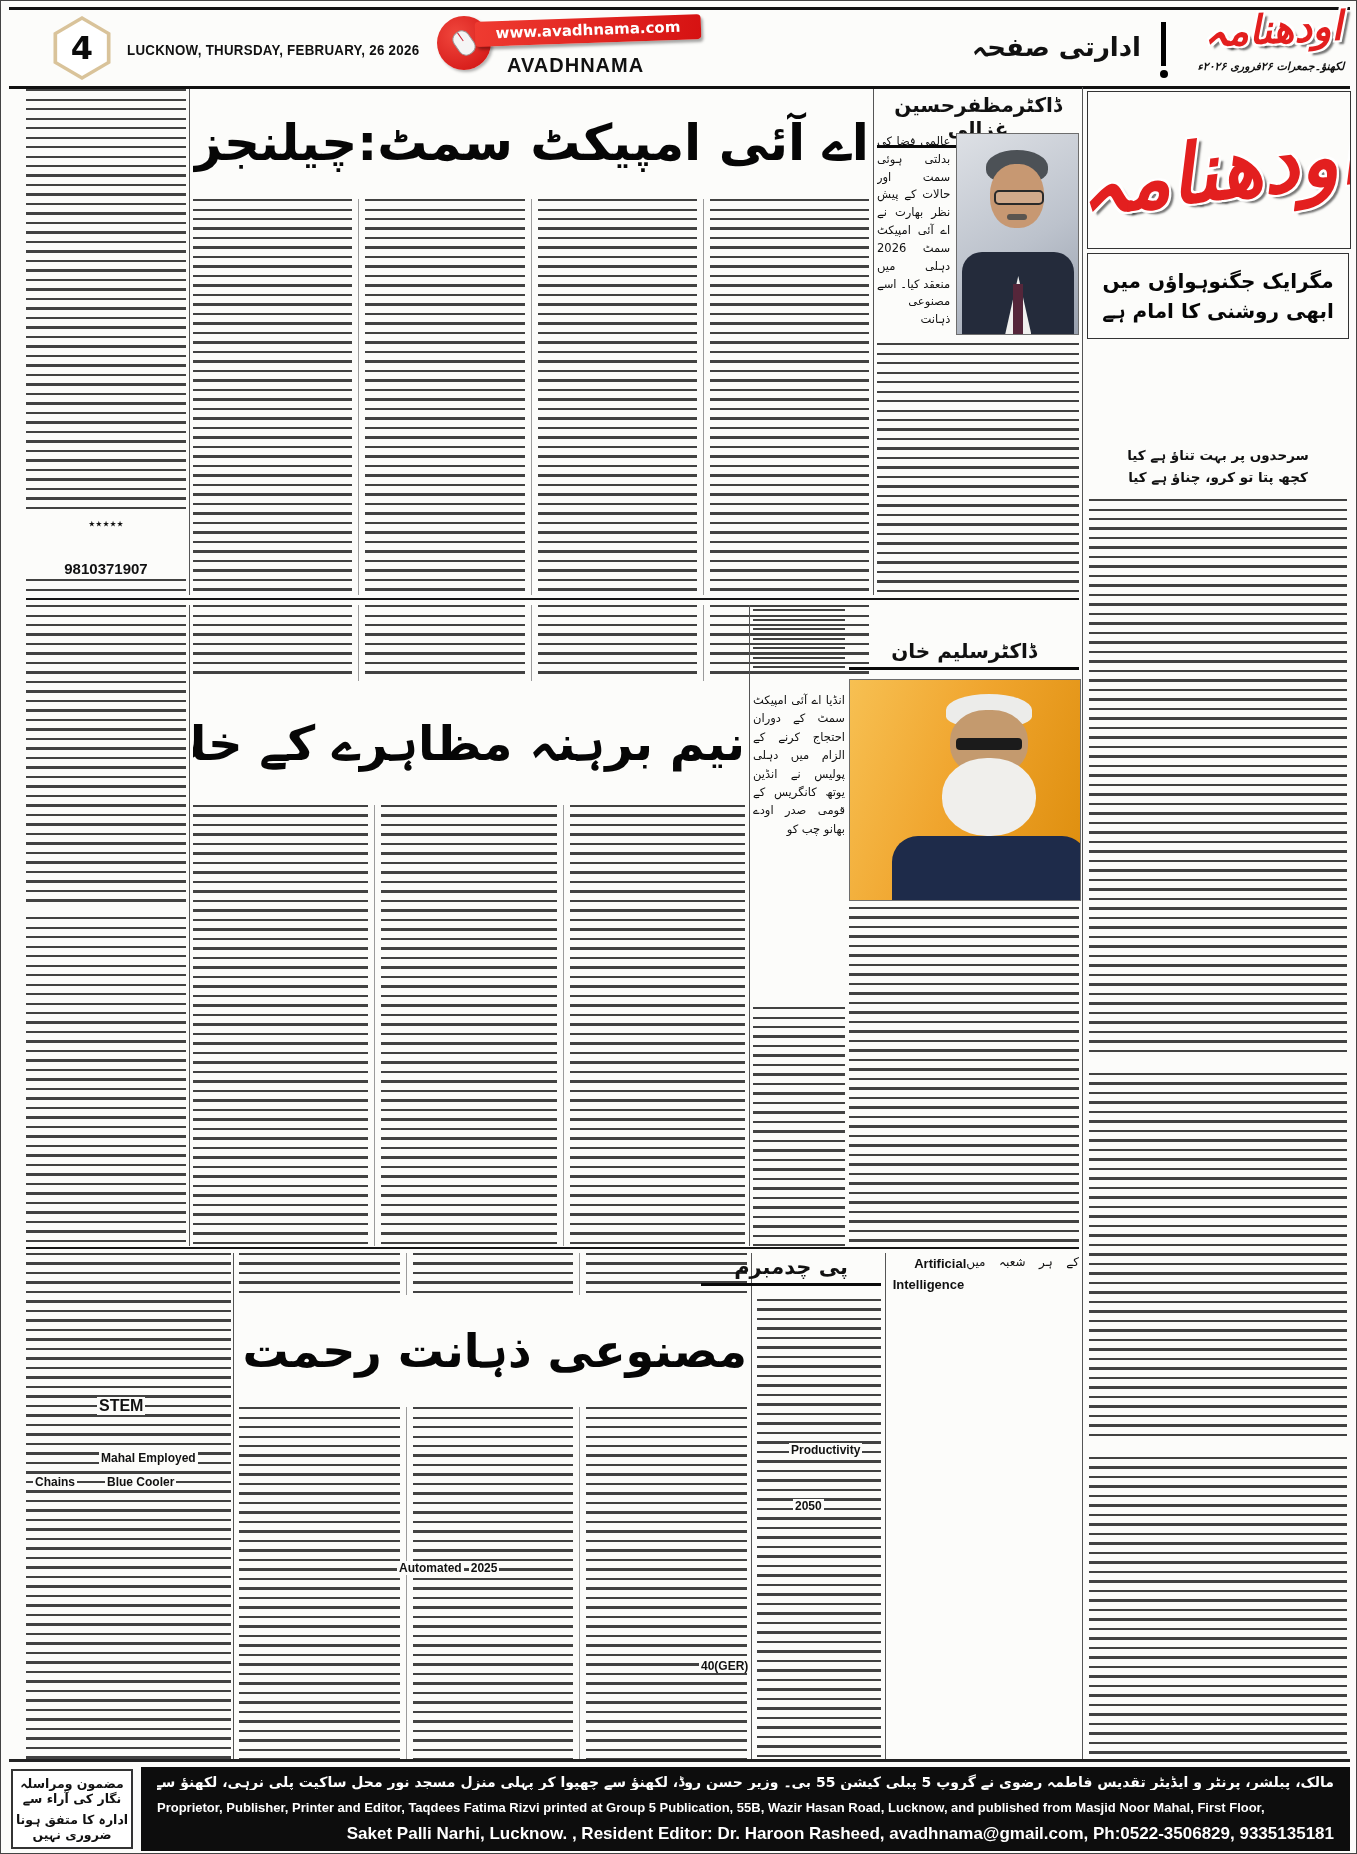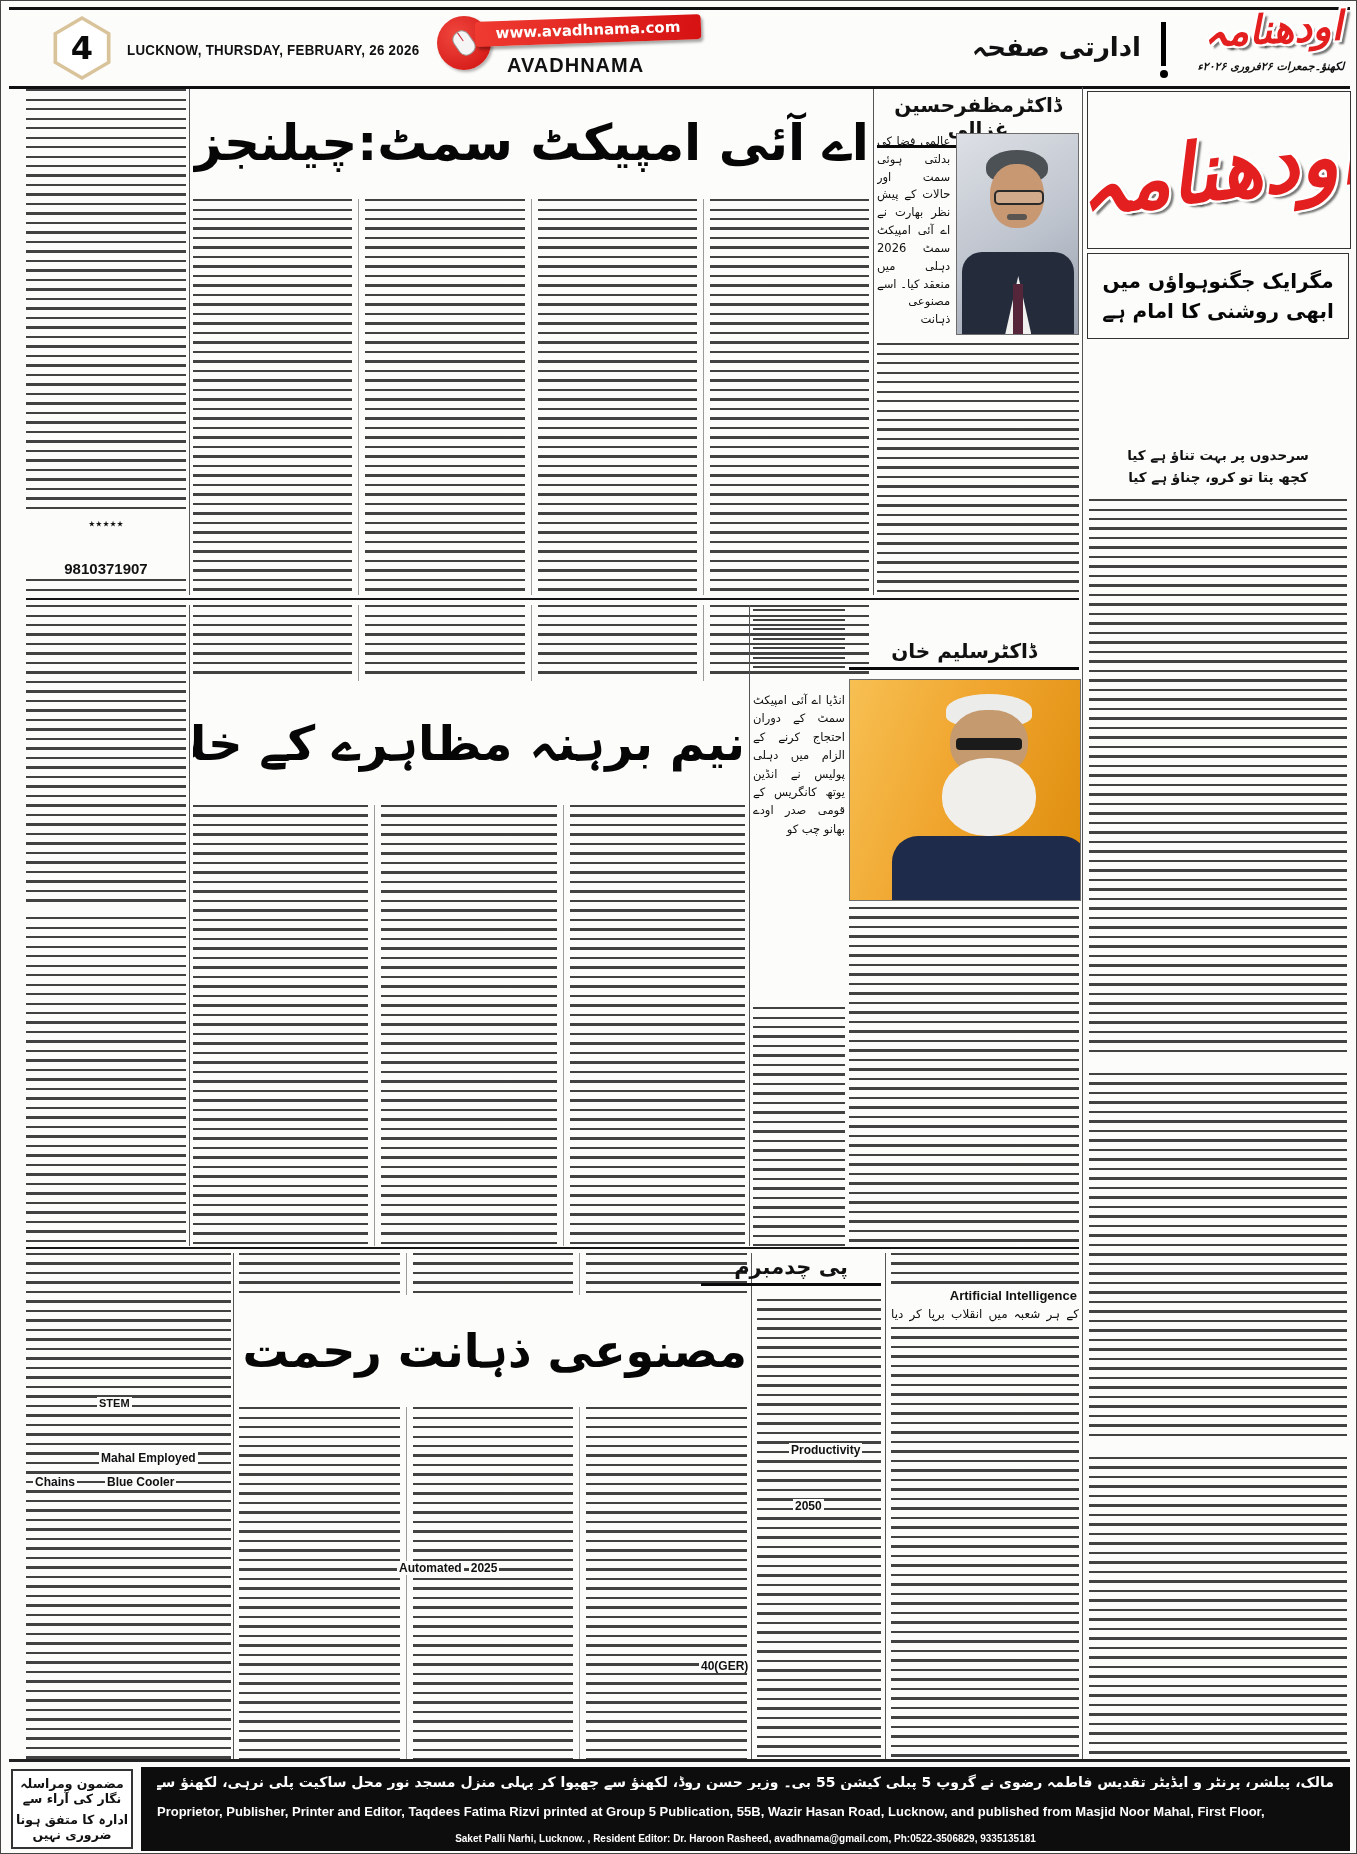--- a/index.html
+++ b/index.html
@@ -181,30 +181,30 @@
     <div class="col tx"></div>
     <div class="col tx"></div>
     <div class="col tx"></div>
   </div>
   <div class="abs vline" style="left:750px;top:1252px;height:506px;"></div>
 
   <div class="abs byline ur" style="left:700px;top:1254px;width:180px;font-size:21px;">پی چدمبرم</div>
   <div class="abs tx" style="left:756px;top:1298px;width:124px;height:460px;"></div>
   <div class="abs vline" style="left:884px;top:1252px;height:506px;"></div>
 
-  <div class="abs" style="left:890px;top:1252px;width:188px;height:506px;display:flex;flex-direction:column;">
+  <div class="abs" style="left:890px;top:1252px;width:188px;height:506px;display:flex;flex-direction:row;">
     <div class="tx" style="height:32px;"></div>
     <div style="height:20px;line-height:20px;text-align:right;">
       <span class="token" style="font-size:13px;">Artificial Intelligence</span>
     </div>
     <div class="ur" style="font-size:12px;line-height:1.55;text-align:justify;height:18px;overflow:hidden;">کے ہر شعبہ میں انقلاب برپا کر دیا ہے۔</div>
     <div class="tx" style="flex:1;margin-top:4px;"></div>
   </div>
 
-  <div class="abs token" style="left:96px;top:1396px;font-size:11px;">STEM</div>
+  <div class="abs token" style="left:96px;top:1396px;font-size:16px;">STEM</div>
   <div class="abs token" style="left:98px;top:1450px;font-size:12px;">Mahal Employed</div>
   <div class="abs token" style="left:104px;top:1474px;font-size:12px;">Blue Cooler</div>
   <div class="abs token" style="left:32px;top:1474px;font-size:12px;">Chains</div>
   <div class="abs" style="left:396px;top:1556px;">
     <span class="token" style="font-size:12px;">Automated</span>
     <span class="token" style="font-size:12px;">2025</span>
   </div>
   <div class="abs token" style="left:792px;top:1498px;font-size:12px;text-align:center;">2050</div>
   <div class="abs token" style="left:698px;top:1658px;font-size:12px;">40(GER)</div>
   <div class="abs token" style="left:788px;top:1442px;font-size:12px;">Productivity</div>
@@ -212,16 +212,16 @@
   <div class="abs hline" style="left:8px;top:1758px;width:1341px;height:3px;background:#222;"></div>
 
   <div class="abs" style="left:10px;top:1768px;width:122px;height:80px;border:2px solid #333;box-sizing:border-box;display:flex;flex-direction:column;justify-content:center;gap:6px;background:#fff;">
     <div class="ur" style="font-size:12.5px;text-align:center;font-weight:bold;">مضمون ومراسلہ نگار کی آراء سے</div>
     <div class="ur" style="font-size:12.5px;text-align:center;font-weight:bold;">ادارہ کا متفق ہونا ضروری نہیں</div>
   </div>
 
   <div class="abs" style="left:140px;top:1766px;width:1209px;height:84px;background:#0d0d0d;color:#fff;box-sizing:border-box;padding:7px 16px;display:flex;flex-direction:column;justify-content:space-between;">
     <div class="ur" style="font-size:14px;font-weight:bold;text-align:center;white-space:nowrap;overflow:hidden;">مالک، پبلشر، پرنٹر و ایڈیٹر تقدیس فاطمہ رضوی نے گروپ 5 پبلی کیشن 55 بی۔ وزیر حسن روڈ، لکھنؤ سے چھپوا کر پہلی منزل مسجد نور محل ساکیت پلی نرہی، لکھنؤ سے شائع کیا۔ ریزیڈنٹ ایڈیٹر: ڈاکٹر ہارون رشید</div>
     <div class="en" style="font-size:13px;font-weight:bold;text-align:left;white-space:nowrap;overflow:hidden;">Proprietor, Publisher, Printer and Editor, Taqdees Fatima Rizvi printed at Group 5 Publication, 55B, Wazir Hasan Road, Lucknow, and published from Masjid Noor Mahal, First Floor,</div>
-    <div class="en" style="font-size:10px;font-weight:bold;text-align:center;">Saket Palli Narhi, Lucknow. , Resident Editor: Dr. Haroon Rasheed, avadhnama@gmail.com, Ph:0522-3506829,  9335135181</div>
+    <div class="en" style="font-size:17px;font-weight:bold;text-align:right;">Saket Palli Narhi, Lucknow. , Resident Editor: Dr. Haroon Rasheed, avadhnama@gmail.com, Ph:0522-3506829,  9335135181</div>
   </div>
 
 </div>
 
 </body></html>

